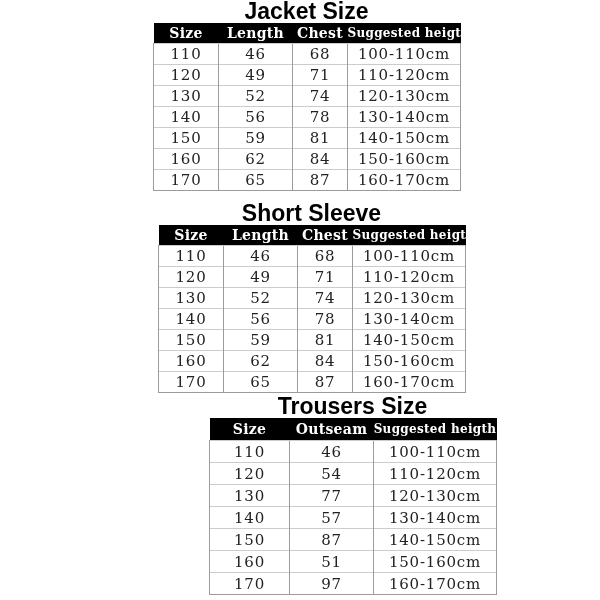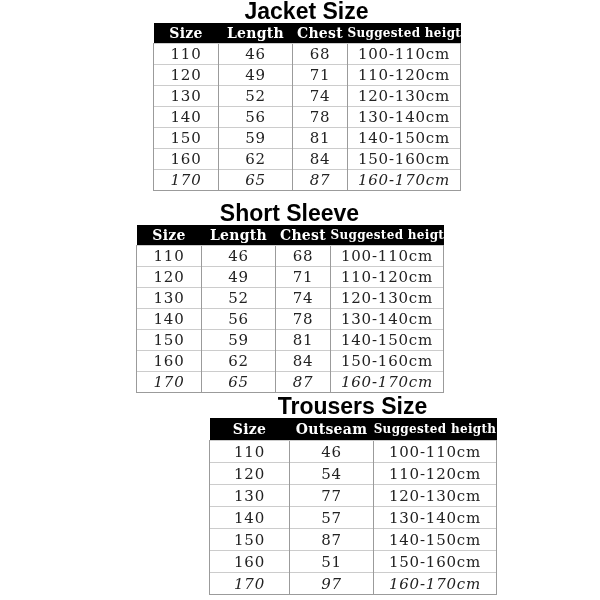--- a/index.html
+++ b/index.html
@@ -5,21 +5,21 @@
   html, body { margin: 0; padding: 0; }
   body {
     width: 600px; height: 600px;
     background: var(--page-bg, #ffffff);
     position: relative;
     overflow: hidden;
     font-family: "DejaVu Serif", serif;
   }
   .section { position: absolute; }
   #sec-0 { left: 153px; top: 2px;   width: 307px; }
-  #sec-1 { left: 136px; top: 204px; width: 307px; }
+  #sec-1 { left: 158px; top: 204px; width: 307px; }
   #sec-2 { left: 163px; top: 397px; width: 287px; padding-left: 46px; }
 
   .section-title {
     font-family: "Liberation Sans", sans-serif;
     font-weight: bold;
     font-size: 23px;
     line-height: 19px;
     color: var(--title-text, #000000);
     text-align: center;
     white-space: nowrap;
@@ -56,21 +56,21 @@
     height: 20px;
     padding: 0;
     border-left: 1px solid var(--column-border, #9b9b9b);
     border-top: 1px solid var(--row-border, #cccccc);
     white-space: nowrap;
     overflow: hidden;
   }
   #sec-2 tbody td { height: 21px; }
   tbody tr td:first-child { border-left: 1px solid var(--column-border, #9b9b9b); text-align: center; }
   tbody tr td:last-child  { border-right: 1px solid var(--column-border, #9b9b9b); }
-  tbody tr:last-child td  { border-bottom: 1px solid var(--column-border, #9b9b9b); font-style: italic; }
+  tbody tr:last-child td  { border-bottom: 1px solid var(--column-border, #9b9b9b); }
 
   .w65{width:65px}.w74{width:74px}.w55{width:55px}.w113{width:113px}
   .w80{width:80px}.w84{width:84px}.w123{width:123px}
 </style>
 </head>
 <body>
 
 <div class="section" id="sec-0">
   <div class="section-title">Jacket Size</div>
   <table>

